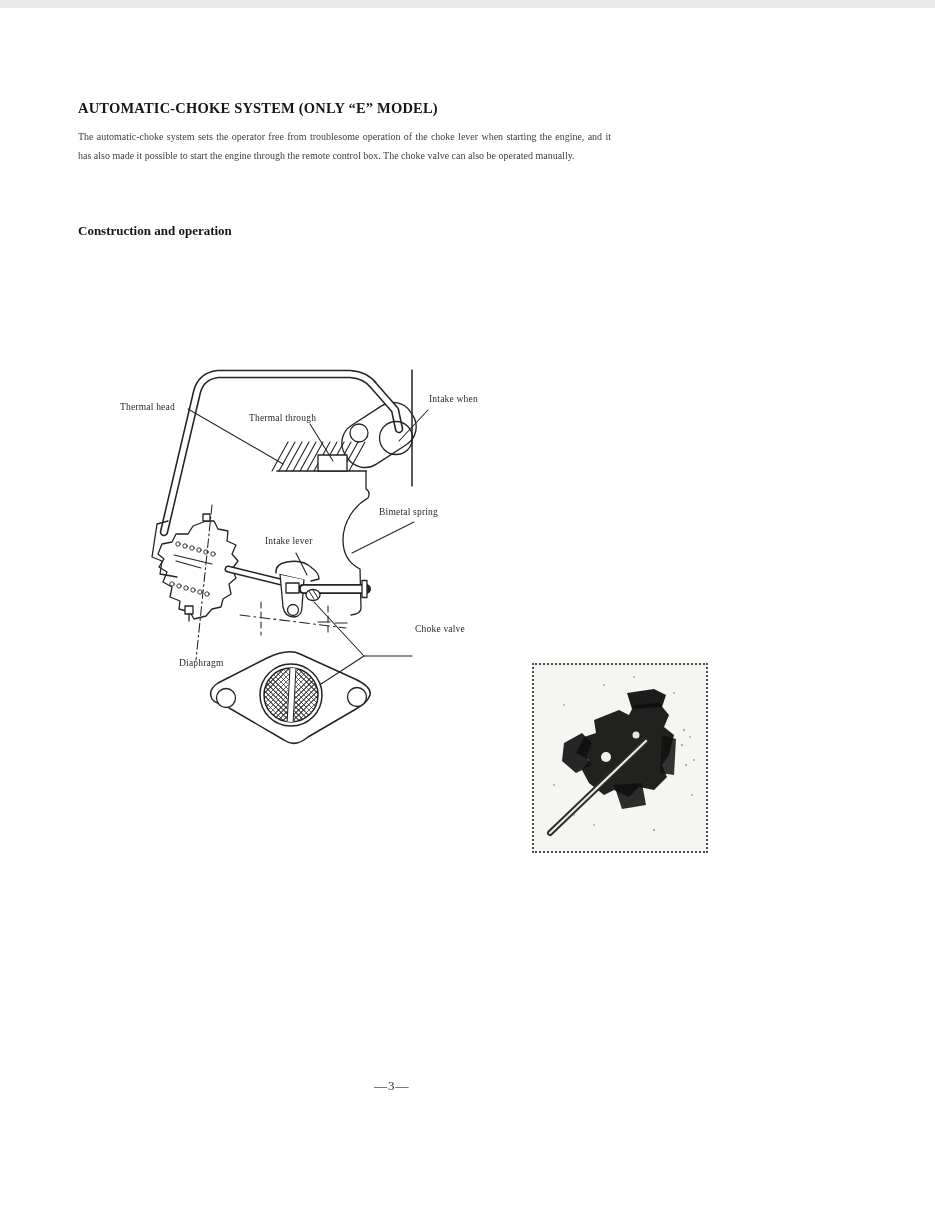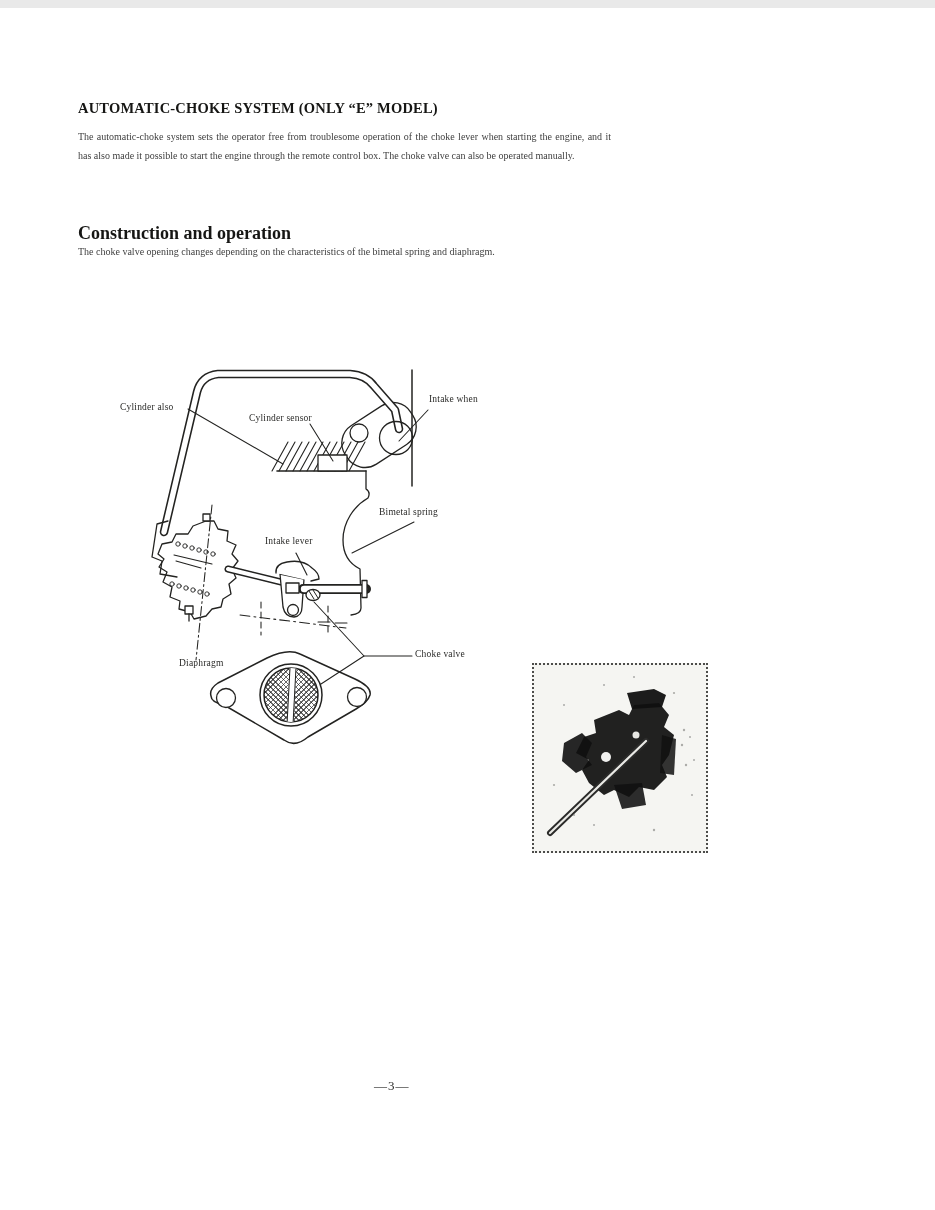--- a/index.html
+++ b/index.html
@@ -13,21 +13,21 @@
     left:78px;top:92px;width:560px;margin:0;
     font-size:14.5px;font-weight:bold;letter-spacing:.2px;color:#161614;
   }
   .body-text{
     left:78px;width:533px;margin:0;
     font-size:10px;line-height:19px;text-align:justify;color:#404040;
   }
   #intro-text{top:119px;}
   h2.section-title{
     left:78px;top:215px;margin:0;
-    font-size:18px;font-weight:bold;color:#161614;
+    font-size:13px;font-weight:bold;color:#161614;
   }
   #section-text{top:234px;}
   .fig-label{
     position:absolute;font-size:9.5px;letter-spacing:.2px;color:#2a2a28;white-space:nowrap;
   }
   .page-number{
     left:374px;top:1070px;font-size:13px;color:#2a2a28;letter-spacing:1px;
   }
   
   .valve-hatch{
@@ -49,21 +49,20 @@
   }
 </style>
 </head>
 <body>
 
 <div class="page">
 
   <h1 class="abs doc-title">AUTOMATIC-CHOKE SYSTEM (ONLY “E” MODEL)</h1>
   <p class="abs body-text" id="intro-text">The automatic-choke system sets the operator free from troublesome operation of the choke lever when starting the engine, and it has also made it possible to start the engine through the remote control box. The choke valve can also be operated manually.</p>
   <h2 class="abs section-title">Construction and operation</h2>
-  <p class="abs body-text" id="section-text">The choke valve opening changes depending on the characteristics of the bimetal spring and diaphragm.</p>
 
   <svg class="abs" style="left:100px;top:345px;" width="440" height="440" viewBox="0 0 440 440">
     <g transform="translate(-100,-345)" fill="none" stroke="#232321" stroke-width="1.3" stroke-linecap="round" stroke-linejoin="round">
 
       <rect x="340" y="404" width="78" height="46" rx="21" fill="#ffffff" transform="rotate(-33 379 427)"></rect>
 
       <path d="M 164 524 L 197 384 Q 201 368 218 366 L 350 366 Q 366 367 374 378 L 395 402 L 399 421" stroke="#232321" stroke-width="8.5"></path>
       <path d="M 164 524 L 197 384 Q 201 368 218 366 L 350 366 Q 366 367 374 378 L 395 402 L 399 421" stroke="#ffffff" stroke-width="5.4"></path>
 
       <circle cx="359" cy="425" r="9" fill="#ffffff"></circle>
@@ -148,27 +147,27 @@
         <path d="M 412 648 L 364 648 L 314 594"></path>
         <path d="M 364 648 L 321 676"></path>
       </g>
     </g>
   </svg>
 
   <div class="abs valve-hatch">
     <div class="valve-bar"></div>
   </div>
 
-  <span class="fig-label" style="left:120px;top:394px;">Cylinder also</span>
-  <span class="fig-label" style="left:249px;top:405px;">Cylinder sensor</span>
+  <span class="fig-label" style="left:120px;top:394px;">Thermal head</span>
+  <span class="fig-label" style="left:249px;top:405px;">Thermal through</span>
   <span class="fig-label" style="left:429px;top:386px;">Intake when</span>
   <span class="fig-label" style="left:379px;top:499px;">Bimetal spring</span>
   <span class="fig-label" style="left:265px;top:528px;">Intake lever</span>
   <span class="fig-label" style="left:179px;top:650px;">Diaphragm</span>
-  <span class="fig-label" style="left:415px;top:641px;">Choke valve</span>
+  <span class="fig-label" style="left:415px;top:616px;">Choke valve</span>
 
   <div class="abs photo">
     <svg width="172" height="186" viewBox="0 0 172 186">
       <g fill="#101010" stroke="none">
         <path d="M 60 55 L 85 45 L 95 50 L 100 40 L 125 38 L 135 50 L 130 62 L 140 70 L 135 90 L 128 100 L 133 112 L 120 125 L 105 122 L 95 132 L 80 125 L 70 130 L 55 118 L 48 105 L 55 95 L 42 88 L 50 72 L 62 68 Z" fill-opacity="0.93"></path>
         <path d="M 93 28 L 120 24 L 132 30 L 128 42 L 98 44 Z" fill-opacity="0.95"></path>
         <path d="M 30 78 L 48 68 L 58 78 L 52 92 L 58 100 L 42 108 L 28 96 Z" fill-opacity="0.9"></path>
         <path d="M 128 70 L 142 74 L 140 110 L 126 108 Z" fill-opacity="0.85"></path>
         <path d="M 80 120 L 108 118 L 112 140 L 88 144 Z" fill-opacity="0.88"></path>
         <circle cx="72" cy="92" r="5" fill="#f0f0ee"></circle>

